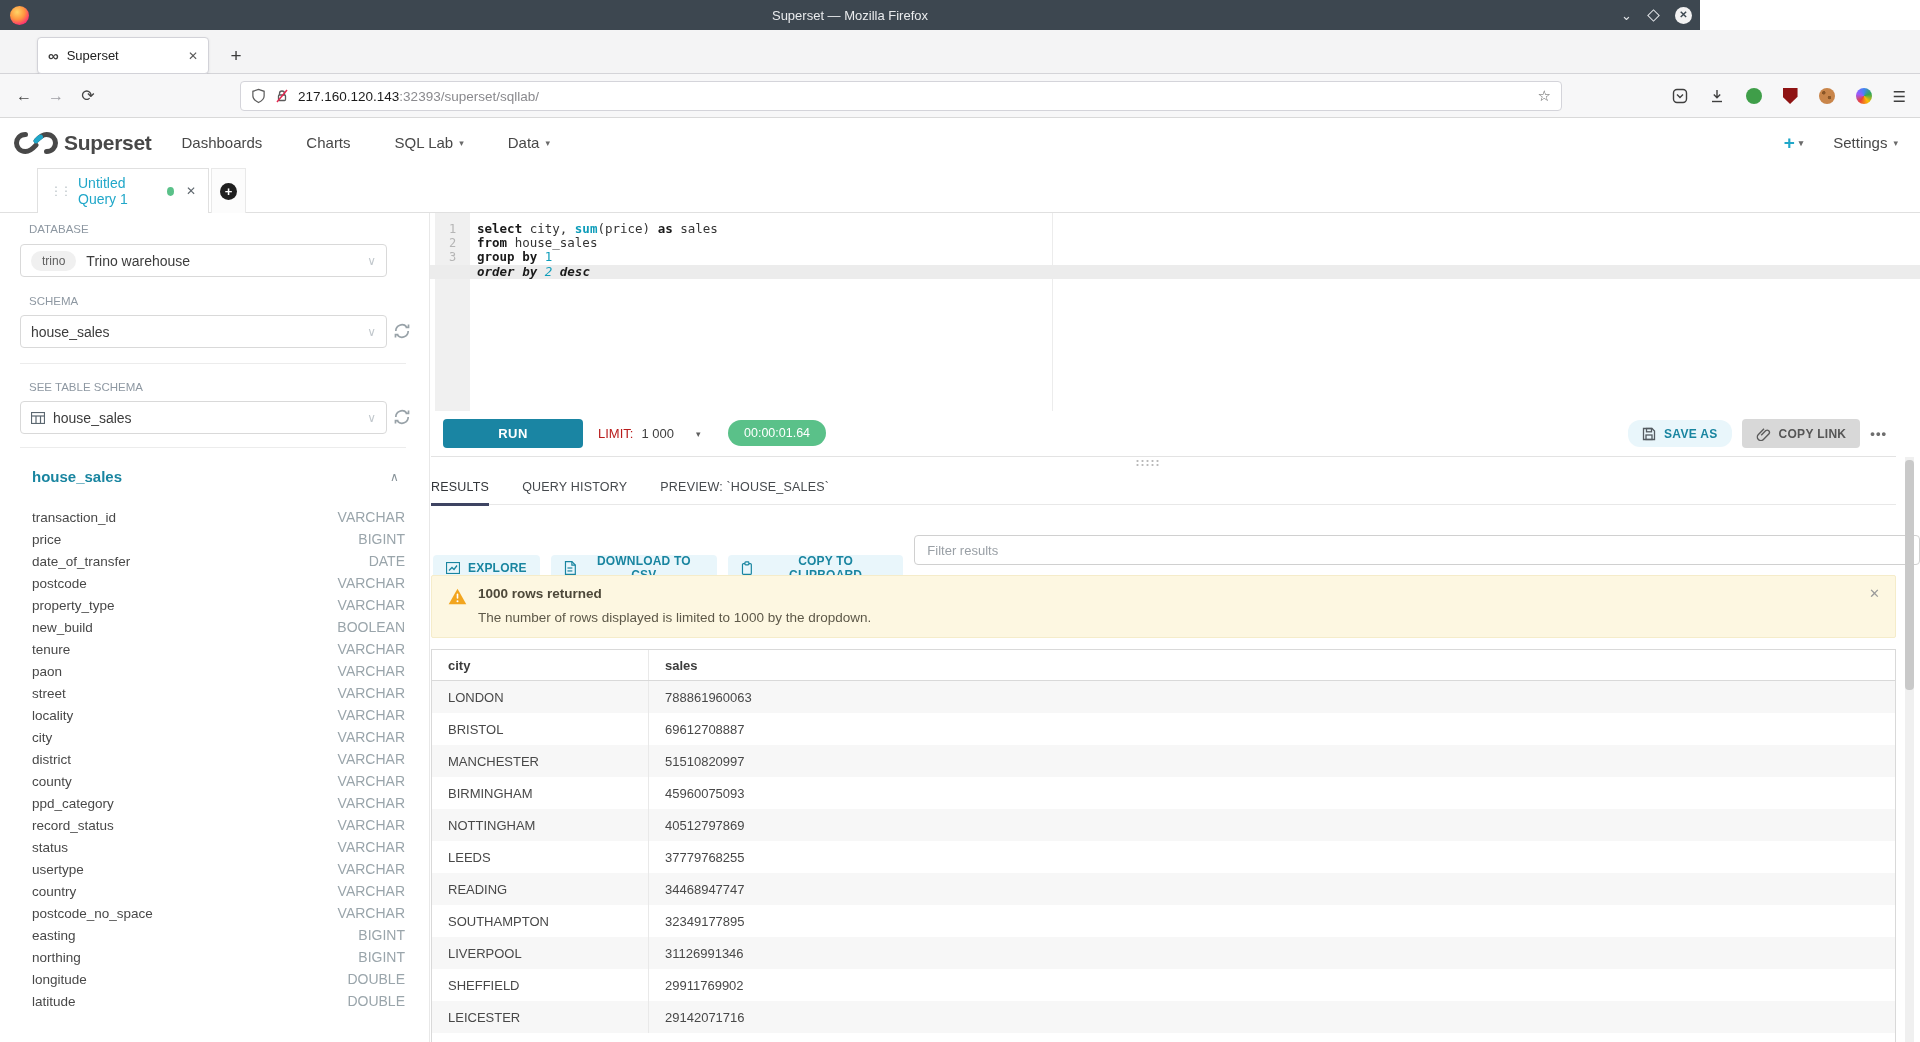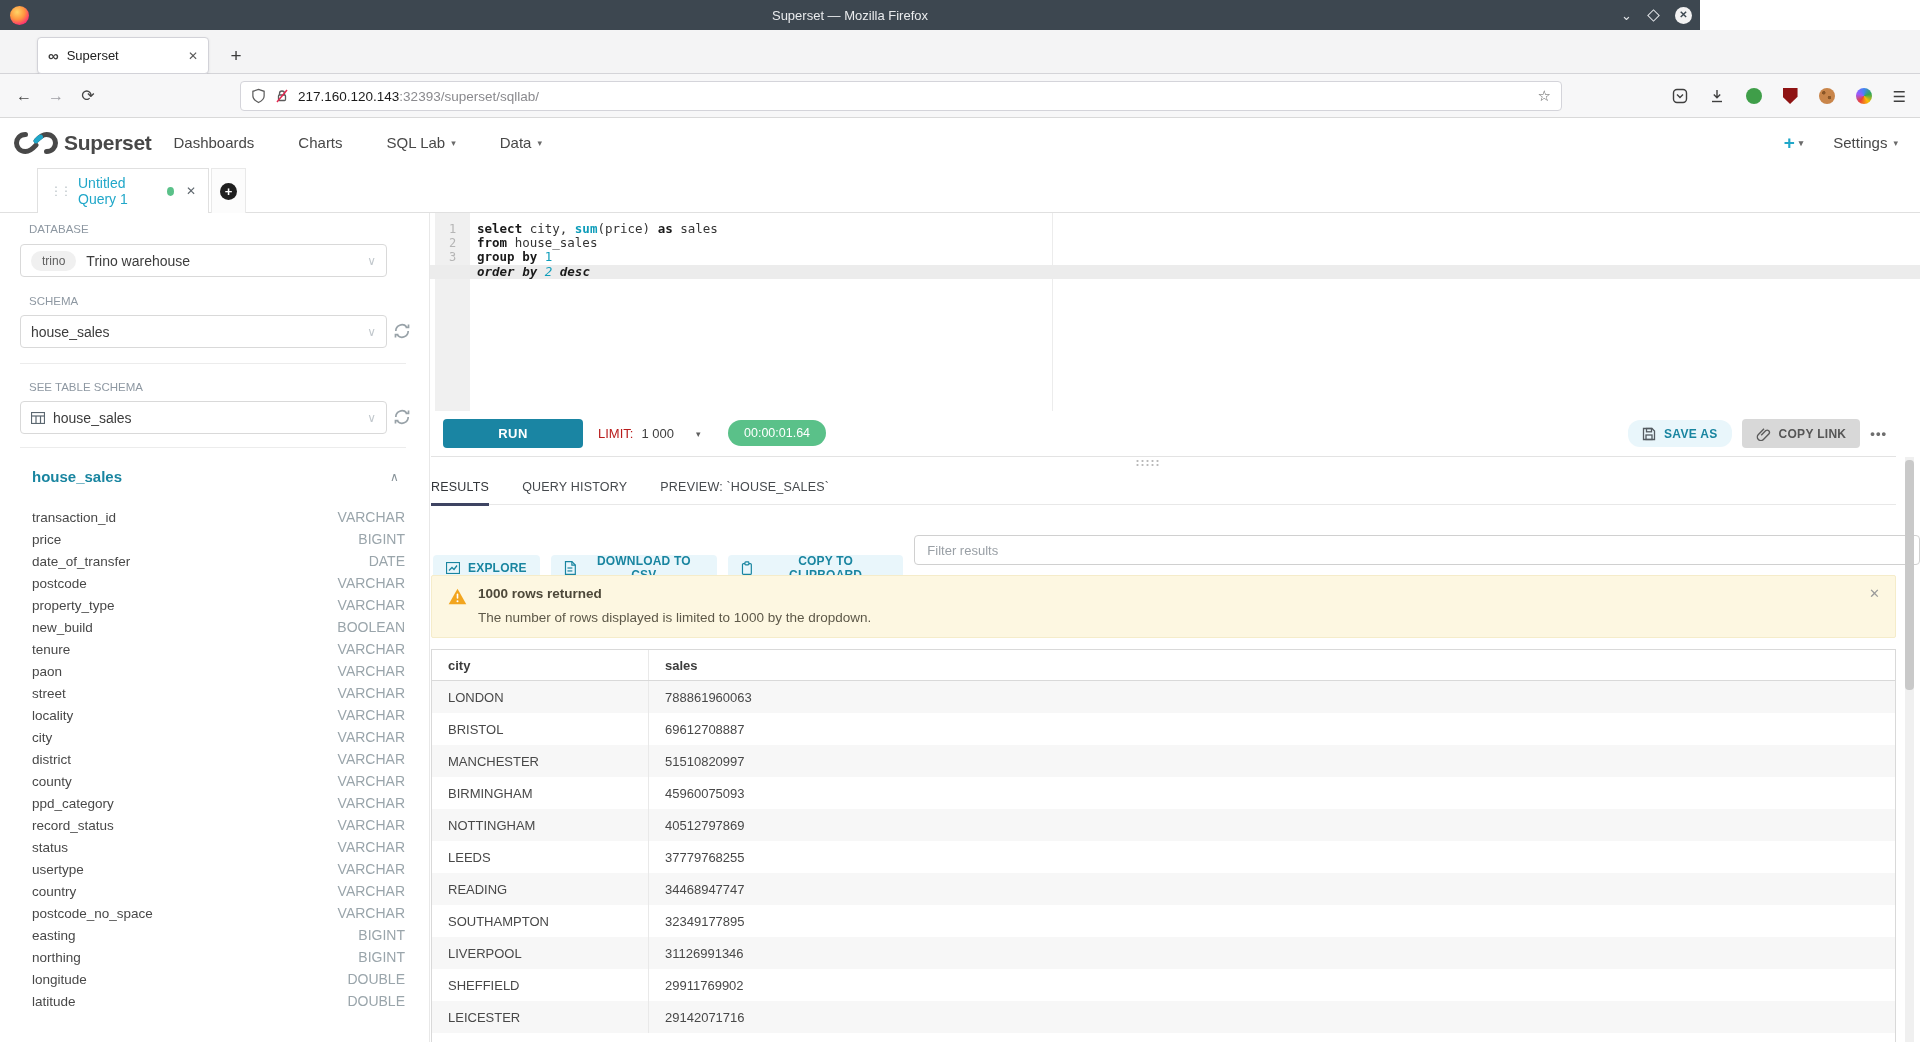--- a/index.html
+++ b/index.html
@@ -36,21 +36,21 @@
   .badger { background:#3f9e49; }
   .cookie { background:radial-gradient(circle at 30% 30%, #8a5526 1.5px, transparent 2px), radial-gradient(circle at 65% 60%, #8a5526 1.5px, transparent 2px), #c9854a; }
   .pinwheel { background:conic-gradient(#4285f4,#34a853,#fbbc05,#ea4335,#9b59ff,#4285f4); }
   .ublock { width:15px; height:16px; background:#8f1313; clip-path:polygon(0 0,100% 0,100% 55%,50% 100%,0 55%); }
   .ic-glyph { color:#3f3f3f; font-size:15px; line-height:1; }
 
   
   #ssnav { left:0; top:118px; width:1920px; height:49px; background:#fff; display:flex; align-items:center; }
   .brand { display:flex; align-items:center; margin-left:14px; }
   .brand-name { font-size:21px; font-weight:bold; color:#484848; margin-left:6px; letter-spacing:-0.3px; }
-  .nav-items { display:flex; align-items:center; gap:44px; margin-left:22px; }
+  .nav-items { display:flex; align-items:center; gap:44px; margin-left:30px; }
   .nav-item { font-size:15px; color:#484848; display:flex; align-items:center; gap:6px; }
   .caret { font-size:9px; color:#6a6a6a; }
   .nav-right { margin-left:auto; margin-right:22px; display:flex; align-items:center; gap:30px; }
   .plus-link { color:#20a7c9; font-size:19px; font-weight:bold; display:flex; align-items:center; gap:4px; }
   .settings-link { font-size:15px; color:#484848; display:flex; align-items:center; gap:6px; }
 
   
   #qtabbar { left:0; top:167px; width:1920px; height:46px; background:#fff; }
   #qtabbar .bar-border { position:absolute; left:0; bottom:0; width:1920px; height:1px; background:#e0e0e0; }
   .qtab { position:absolute; left:37px; top:1px; width:172px; height:45px; background:#fff; border:1px solid #e0e0e0; border-bottom:none; display:flex; align-items:center; padding:0 12px; z-index:2; }

